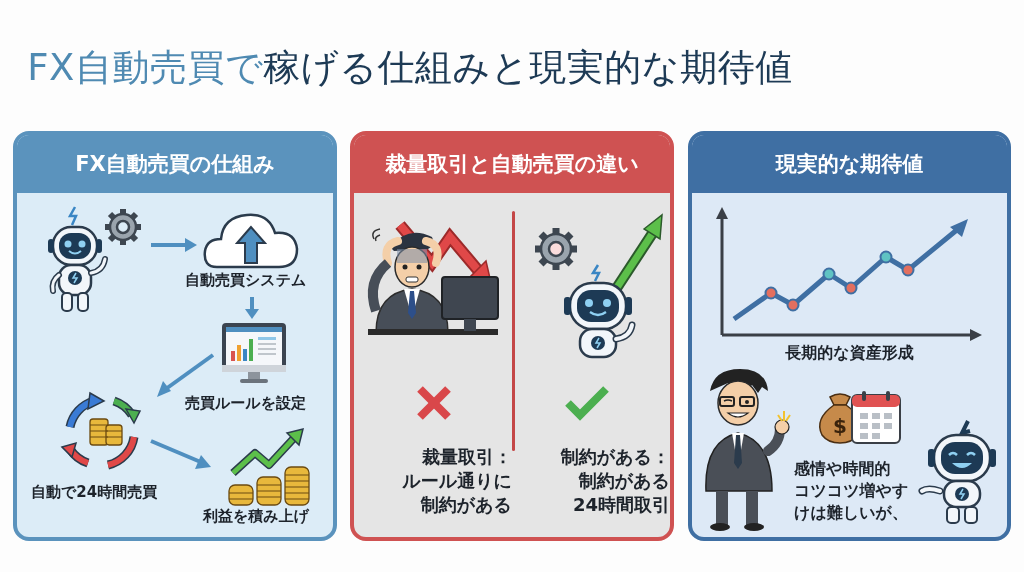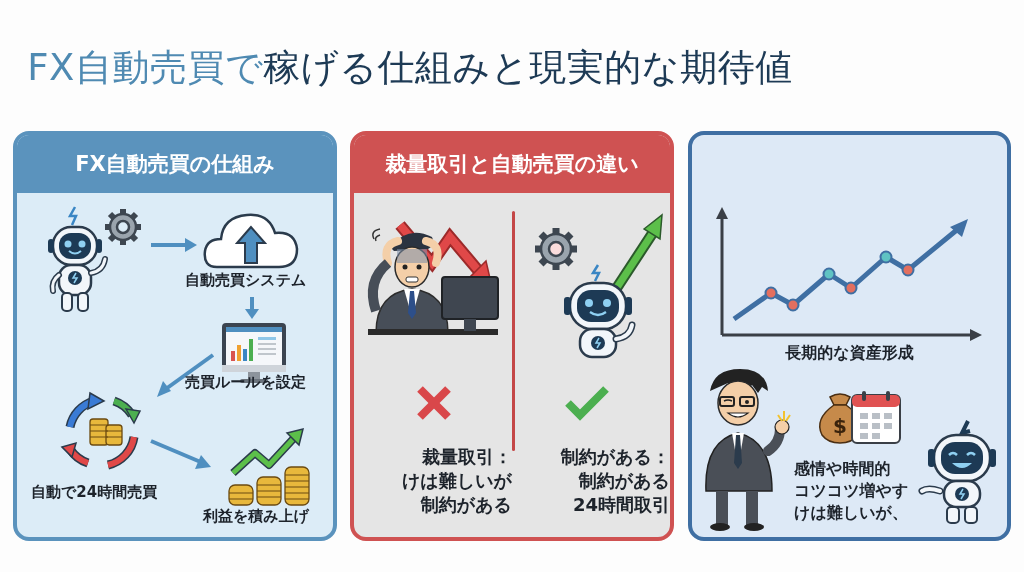--- a/index.html
+++ b/index.html
@@ -166,21 +166,21 @@
             <line x1="28" y1="46" x2="52" y2="46"></line>
           <line x1="56" y1="24" x2="80" y2="24"></line>
             <line x1="56" y1="30" x2="80" y2="30"></line>
             <line x1="56" y1="36" x2="80" y2="36"></line>
             <line x1="56" y1="42" x2="80" y2="42"></line>
             <line x1="56" y1="48" x2="80" y2="48"></line>
         </g>
       </g>
     </svg>
     <div class="label" style="left:168px;top:78px">自動売買システム</div>
-    <div class="label" style="left:168px;top:180px">売買ルールを設定</div>
+    <div class="label" style="left:168px;top:201px">売買ルールを設定</div>
     <div class="label" style="left:14px;top:290px">自動で24時間売買</div>
     <div class="label" style="left:186px;top:314px">利益を積み上げ</div>
   </div>
 </div>
 
 <div class="panel" id="p2">
   <div class="header">裁量取引と自動売買の違い</div>
   <div class="body">
     <div class="divider"></div>
     <svg class="abs" style="left:0;top:0" width="316" height="344" viewBox="0 0 316 344">
@@ -251,32 +251,33 @@
       <g>
         <line x1="66" y1="196" x2="94" y2="224" stroke="#d9474a" stroke-width="8"></line>
         <line x1="94" y1="196" x2="66" y2="224" stroke="#d9474a" stroke-width="8"></line>
       </g>
       <g>
         <polyline points="214,210 226,222 252,196" stroke="#4caf50" stroke-width="8" fill="none"></polyline>
       </g>
     </svg>
     <div class="label label-ml" style="left:0;top:252px;width:158px">
       <div>裁量取引：</div>
-      <div>けは難しいが</div>
+      <div>ルール通りに</div>
       <div>制約がある</div>
     </div>
     <div class="label label-ml" style="left:160px;top:252px;width:156px">
       <div>制約がある：</div>
       <div>制約がある</div>
       <div>24時間取引</div>
     </div>
   </div>
 </div>
 
 <div class="panel" id="p3">
+  <div class="header">現実的な期待値</div>
   <div class="body">
     <svg class="abs" style="left:0;top:0" width="315" height="344" viewBox="0 0 315 344">
       <g>
         <line x1="30" y1="142" x2="30" y2="22" stroke="#3a3f46" stroke-width="3"></line>
         <polygon points="24,26 30,14 36,26" fill="#3a3f46"></polygon>
         <line x1="30" y1="142" x2="282" y2="142" stroke="#3a3f46" stroke-width="3"></line>
         <polygon points="278,136 290,142 278,148" fill="#3a3f46"></polygon>
       </g>
       <g>
         <polyline points="42,126 79,100 101,112 137,81 159,95 194,64 216,77 266,36" stroke="#3f6fa3" stroke-width="5" fill="none" stroke-linejoin="round"></polyline>

